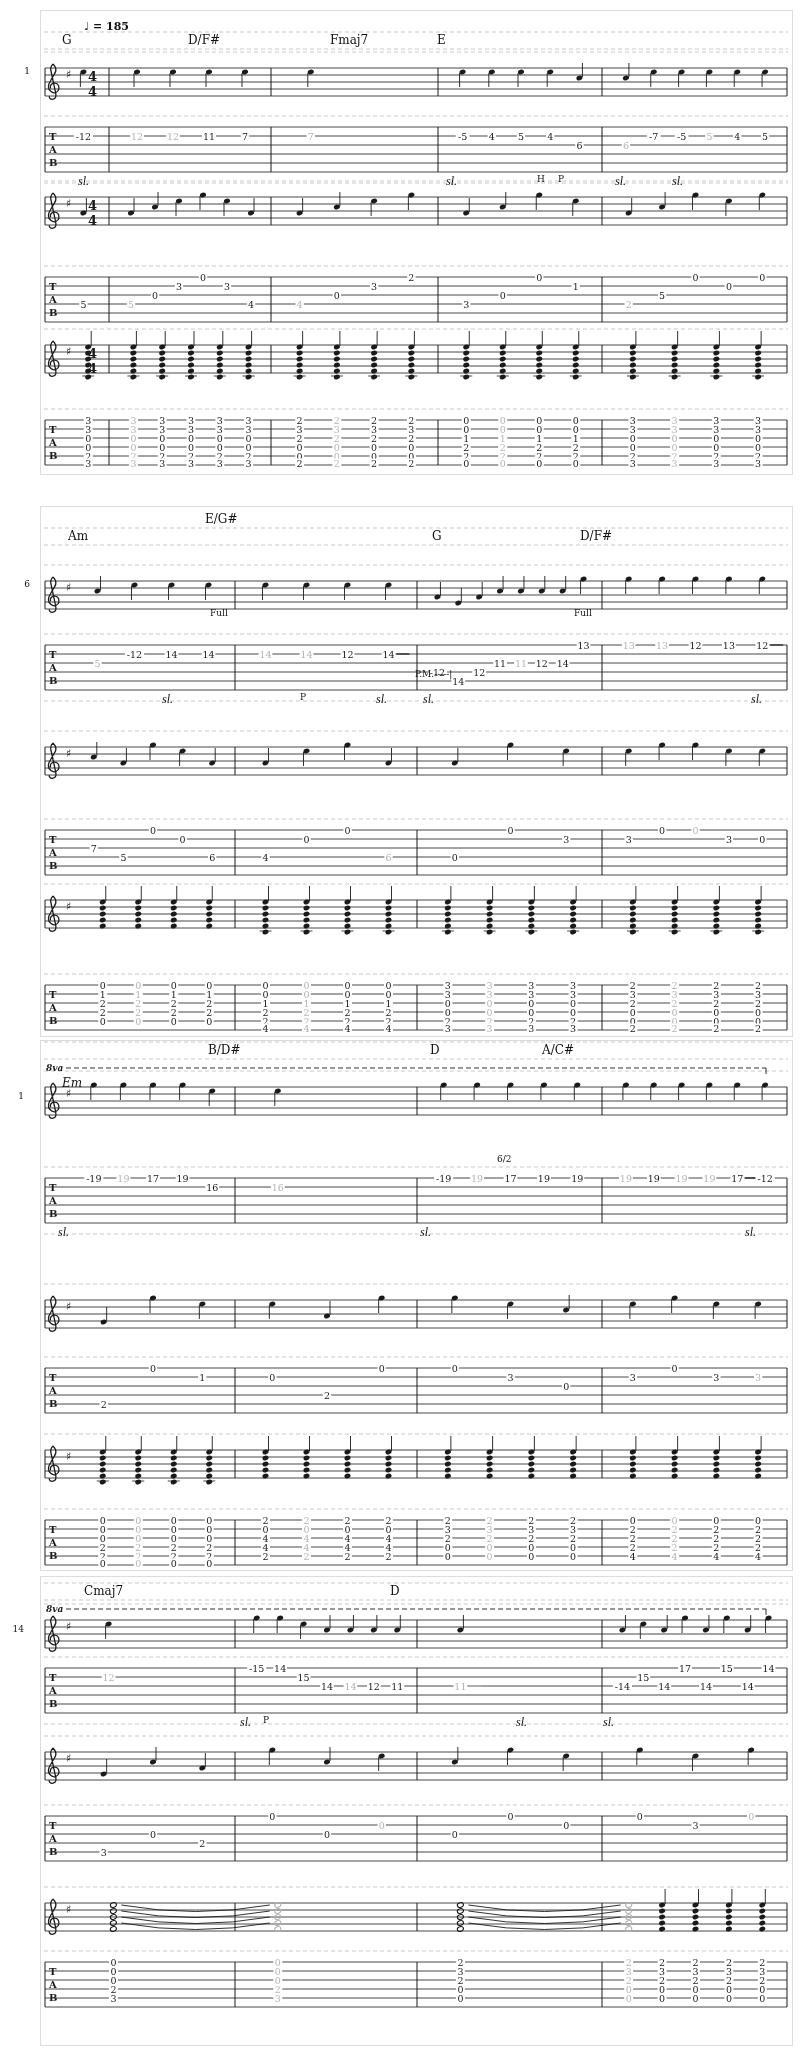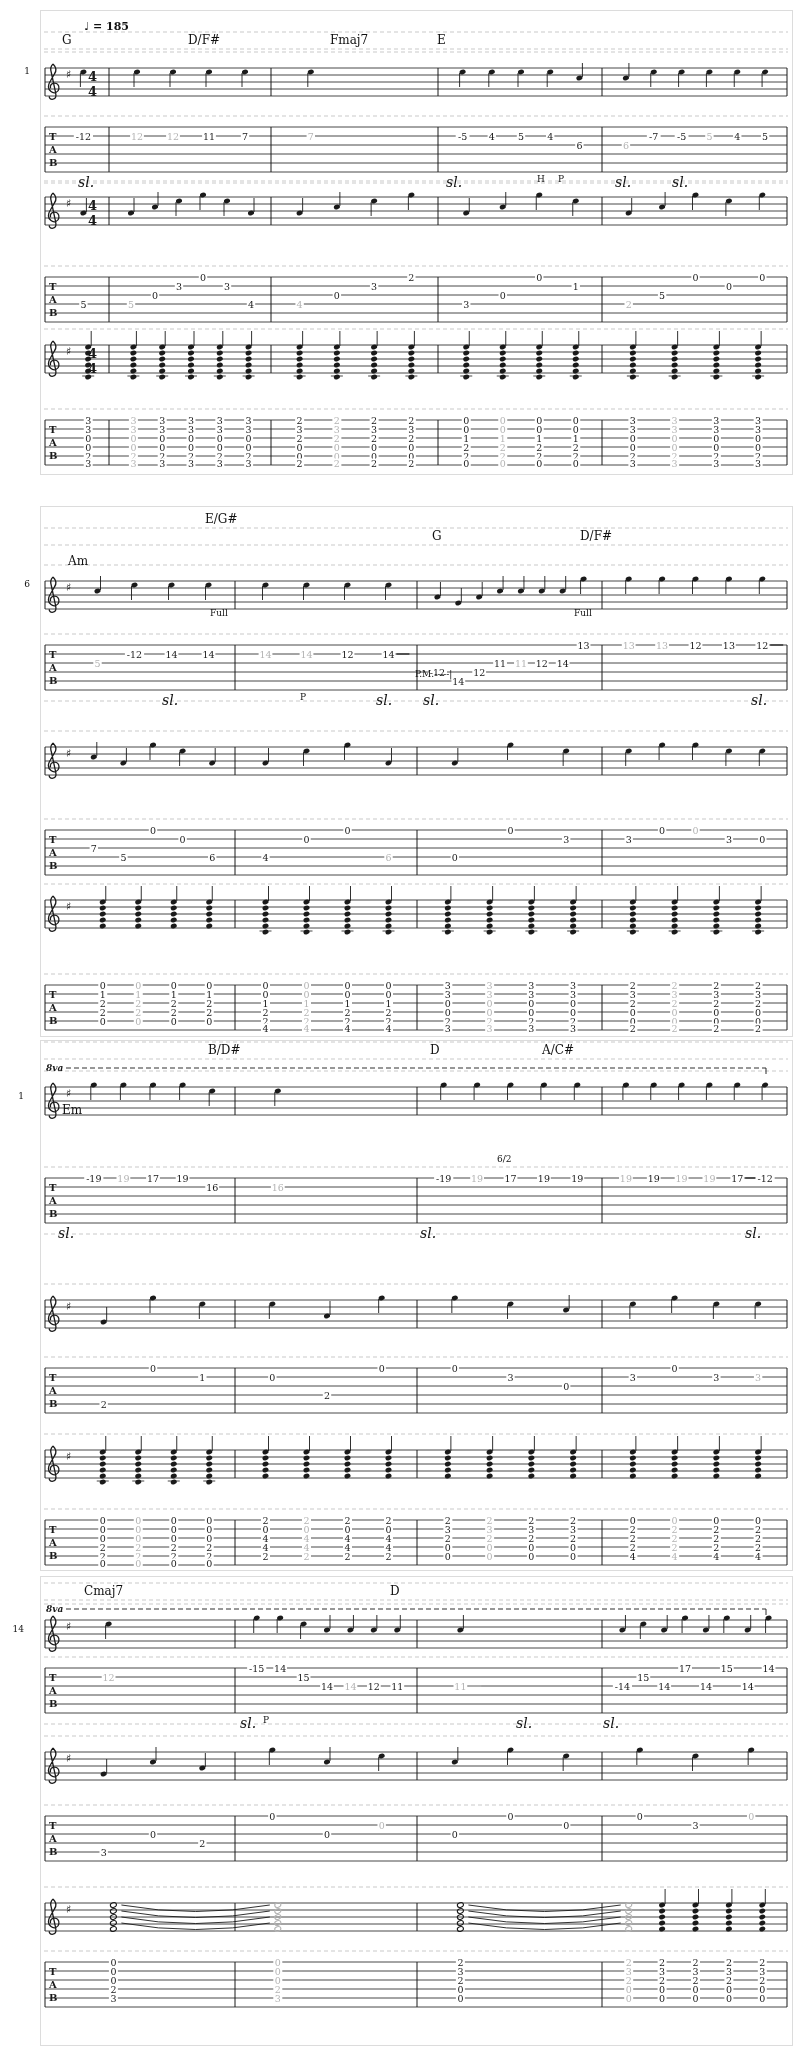--- a/index.html
+++ b/index.html
@@ -3,21 +3,21 @@
 <meta charset="utf-8">
 <style>
   html,body{margin:0;padding:0;background:#f3f3f3;}
   .page{position:relative;width:803px;height:2051px;background:#ffffff;margin:0 auto;
         font-family:"DejaVu Serif", serif;overflow:hidden;}
   svg{position:absolute;left:0;top:0;}
   .lbl{position:absolute;color:#111;white-space:nowrap;}
   .tempo{font-weight:bold;font-size:11px;}
   .mnum{font-size:9px;width:16px;text-align:right;color:#111;}
   .chord{font-size:12px;}
-  .mark{font-style:italic;font-size:14px;}
+  .mark{font-style:italic;font-size:12px;font-family:Liberation Serif, serif;}
   .anno{font-size:9px;}
 </style>
 </head>
 <body>
 
 <div class="page">
   <svg id="score" width="803" height="2051">
       <g>
         <rect x="40.5" y="10.5" width="752" height="464" fill="none" stroke="#dcdcdc" stroke-width="1"></rect>
         <line x1="44" y1="32" x2="788" y2="32" stroke="#c9c9c9" stroke-width="1" stroke-dasharray="4 3"></line>
@@ -2999,29 +2999,29 @@
       <div class="lbl chord" style="left: 330px; top: 33px;">Fmaj7</div>
       <div class="lbl chord" style="left: 437px; top: 33px;">E</div>
       <div class="lbl mark" style="left: 162px; top: 692px;">sl.</div>
       <div class="lbl anno" style="left: 300px; top: 692px;">P</div>
       <div class="lbl mark" style="left: 376px; top: 692px;">sl.</div>
       <div class="lbl mark" style="left: 423px; top: 692px;">sl.</div>
       <div class="lbl mark" style="left: 751px; top: 692px;">sl.</div>
       <div class="lbl anno" style="left: 210px; top: 608px;">Full</div>
       <div class="lbl anno" style="left: 415px; top: 621px; margin-top: 48px;">P.M.-----|</div>
       <div class="lbl anno" style="left: 574px; top: 608px;">Full</div>
-      <div class="lbl chord" style="left: 68px; top: 529px; margin-top: 25px;">Am</div>
+      <div class="lbl chord" style="left: 68px; top: 529px;">Am</div>
       <div class="lbl chord" style="left: 205px; top: 512px;">E/G#</div>
       <div class="lbl chord" style="left: 432px; top: 529px;">G</div>
       <div class="lbl chord" style="left: 580px; top: 529px;">D/F#</div>
       <div class="lbl mark" style="left: 58px; top: 1225px;">sl.</div>
       <div class="lbl mark" style="left: 420px; top: 1225px;">sl.</div>
       <div class="lbl mark" style="left: 745px; top: 1225px;">sl.</div>
       <div class="lbl anno" style="left: 497px; top: 1154px;">6/2</div>
-      <div class="lbl chord" style="left: 62px; top: 1103px;">Em</div>
+      <div class="lbl chord" style="left: 62px; top: 1076px; font-style: italic;">Em</div>
       <div class="lbl chord" style="left: 208px; top: 1043px;">B/D#</div>
       <div class="lbl chord" style="left: 430px; top: 1043px;">D</div>
       <div class="lbl chord" style="left: 542px; top: 1043px;">A/C#</div>
       <div class="lbl mark" style="left: 240px; top: 1715px;">sl.</div>
       <div class="lbl anno" style="left: 263px; top: 1715px;">P</div>
       <div class="lbl mark" style="left: 516px; top: 1715px;">sl.</div>
       <div class="lbl mark" style="left: 603px; top: 1715px;">sl.</div>
       <div class="lbl chord" style="left: 40px; top: 1584px; margin-left: 44px;">Cmaj7</div>
       <div class="lbl chord" style="left: 390px; top: 1584px;">D</div>
     </div>

